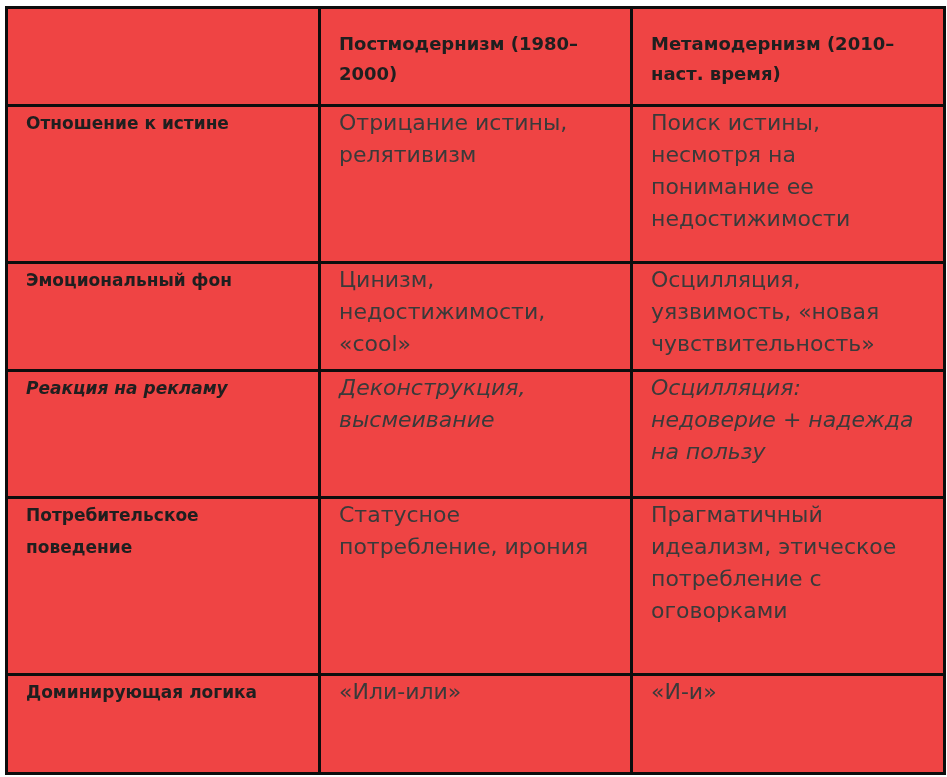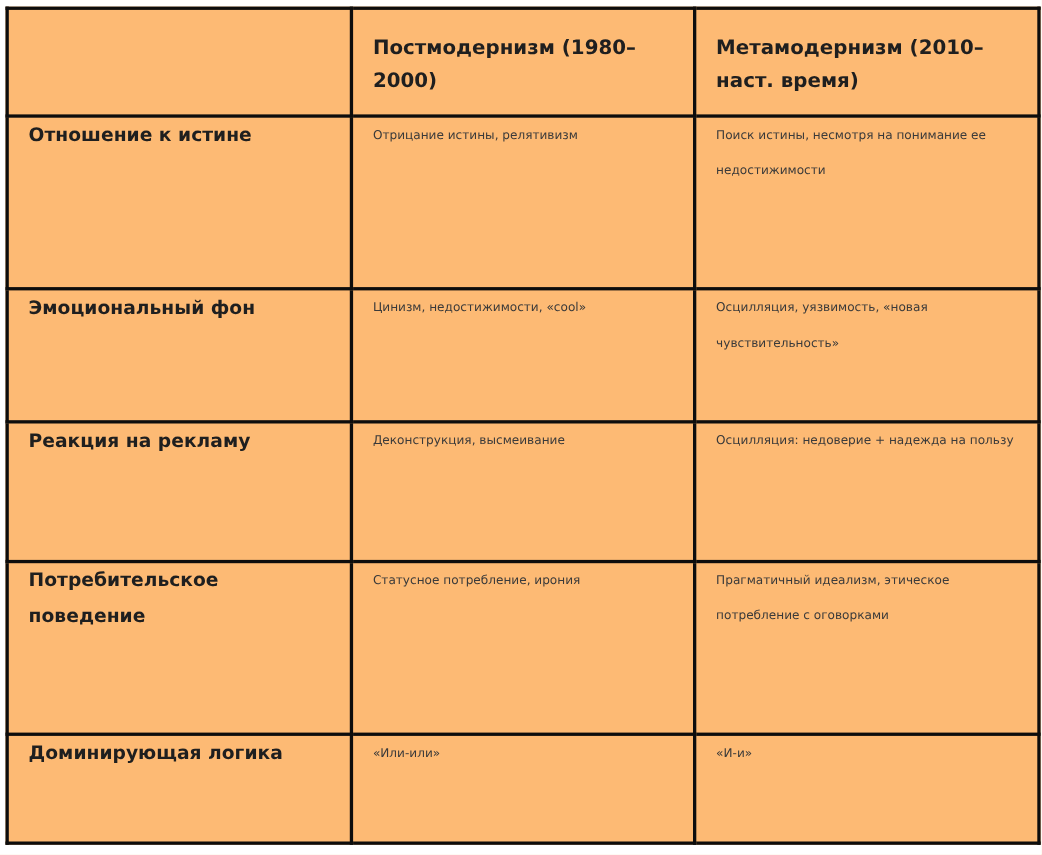--- a/index.html
+++ b/index.html
@@ -10,21 +10,21 @@
       height: 777px;
       overflow: hidden;
     }
     .wrap {
       position: absolute;
       left: 5px;
       top: 6px;
     }
     table.cmp {
       border-collapse: collapse;
-      background: #fdba74;
+      background: #ef4444;
       table-layout: fixed;
       width: 938px;
       font-family: "DejaVu Sans", sans-serif;
     }
     table.cmp td, table.cmp th {
       border: 3px solid #0d0d0d;
       vertical-align: top;
       text-align: left;
       padding: 0 18px 0 18px;
       box-sizing: border-box;
@@ -35,34 +35,34 @@
 
     tr.head th {
       height: 98px;
       padding-top: 20px;
       font-weight: bold;
       font-size: 18px;
       line-height: 30px;
       color: #1f1f1f;
     }
     tr.r1 td { height: 157px; margin-top: 29px; }
-    tr.r2 td { height: 121px; }
-    tr.r3 td { height: 127px; }
-    tr.r4 td { height: 157px; }
+    tr.r2 td { height: 108px; }
+    tr.r3 td { height: 127px; font-style: italic; }
+    tr.r4 td { height: 177px; }
     tr.r5 td { height: 99px; margin-top: 25px; }
 
     td.rowlabel {
       font-weight: bold;
       font-size: 17px;
       line-height: 32px;
       color: #1f1f1f;
       padding-top: 16px;
     }
     td.cell {
-      font-size: 11px;
+      font-size: 22px;
       line-height: 32px;
       color: #3a3a3a;
       padding-top: 16px;
       font-weight: normal;
     }
   </style>
 </head>
 <body>
 
 <div class="wrap">

